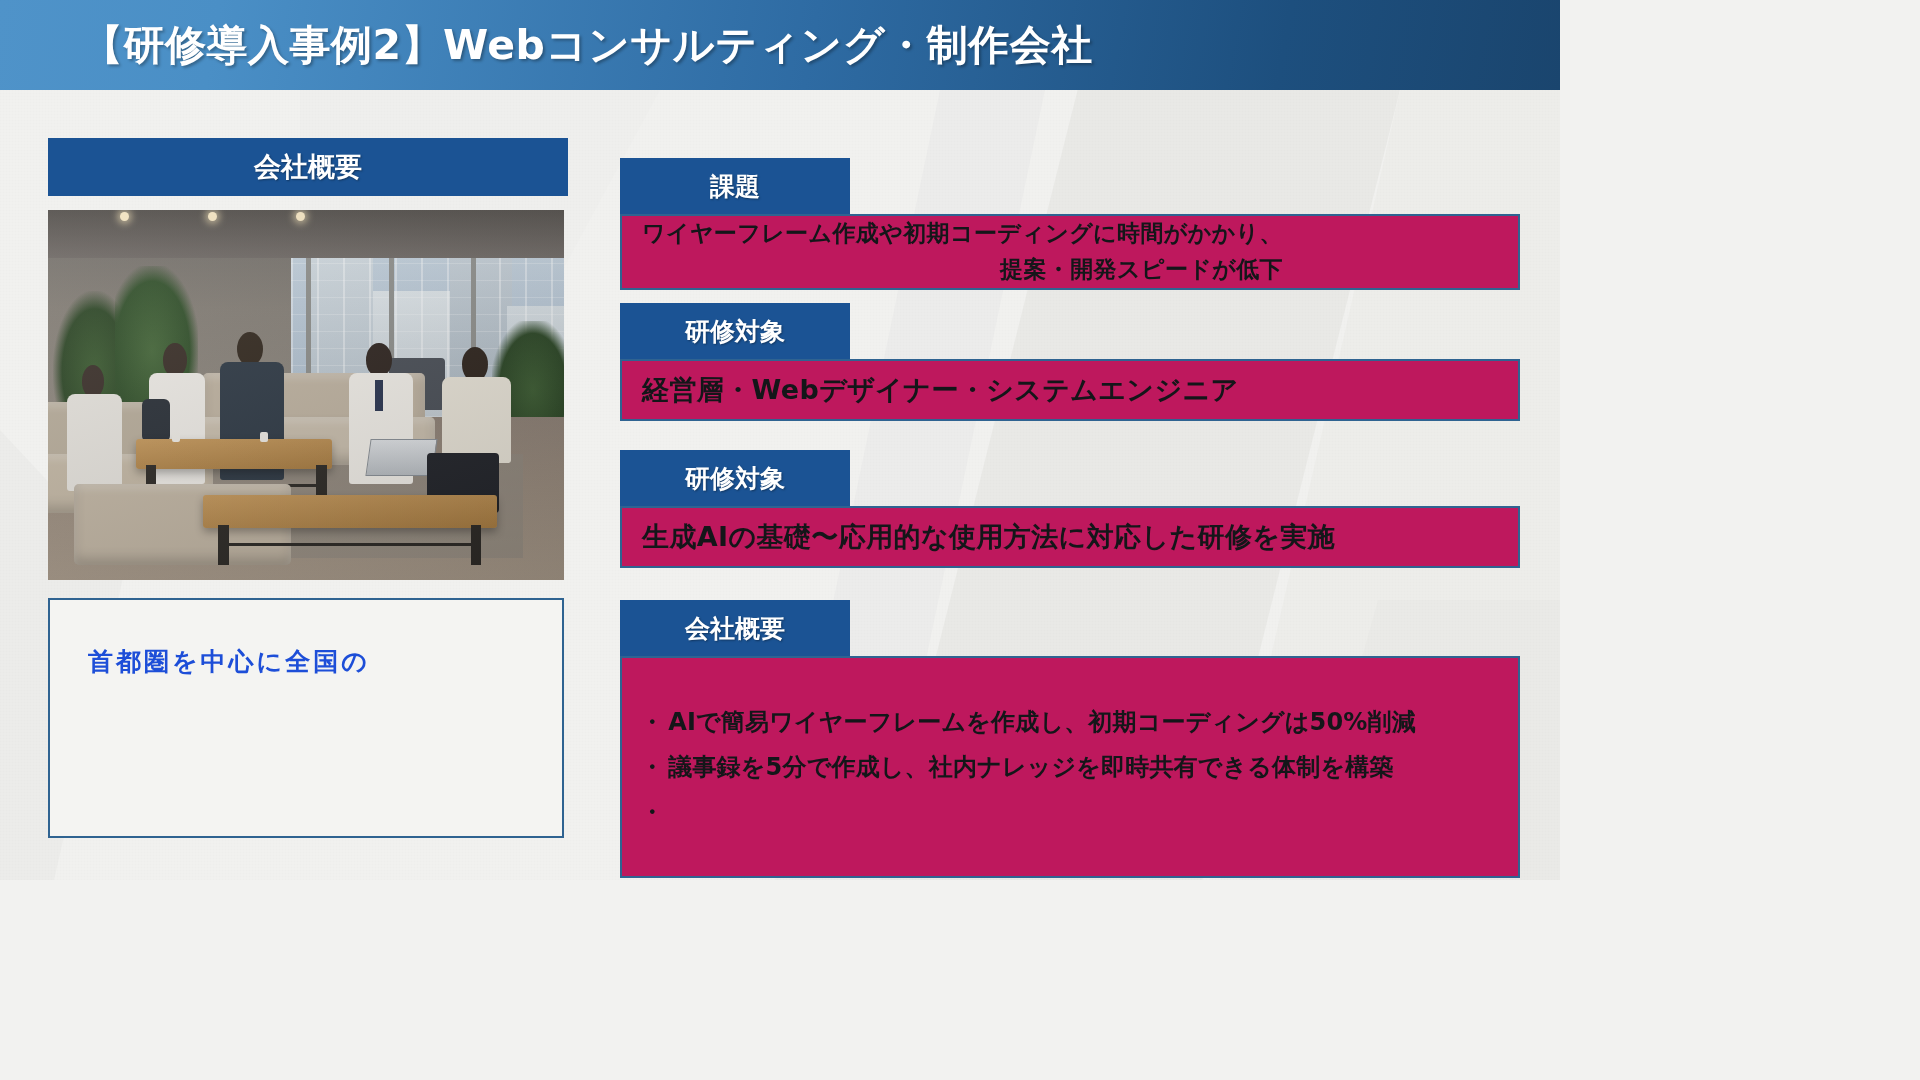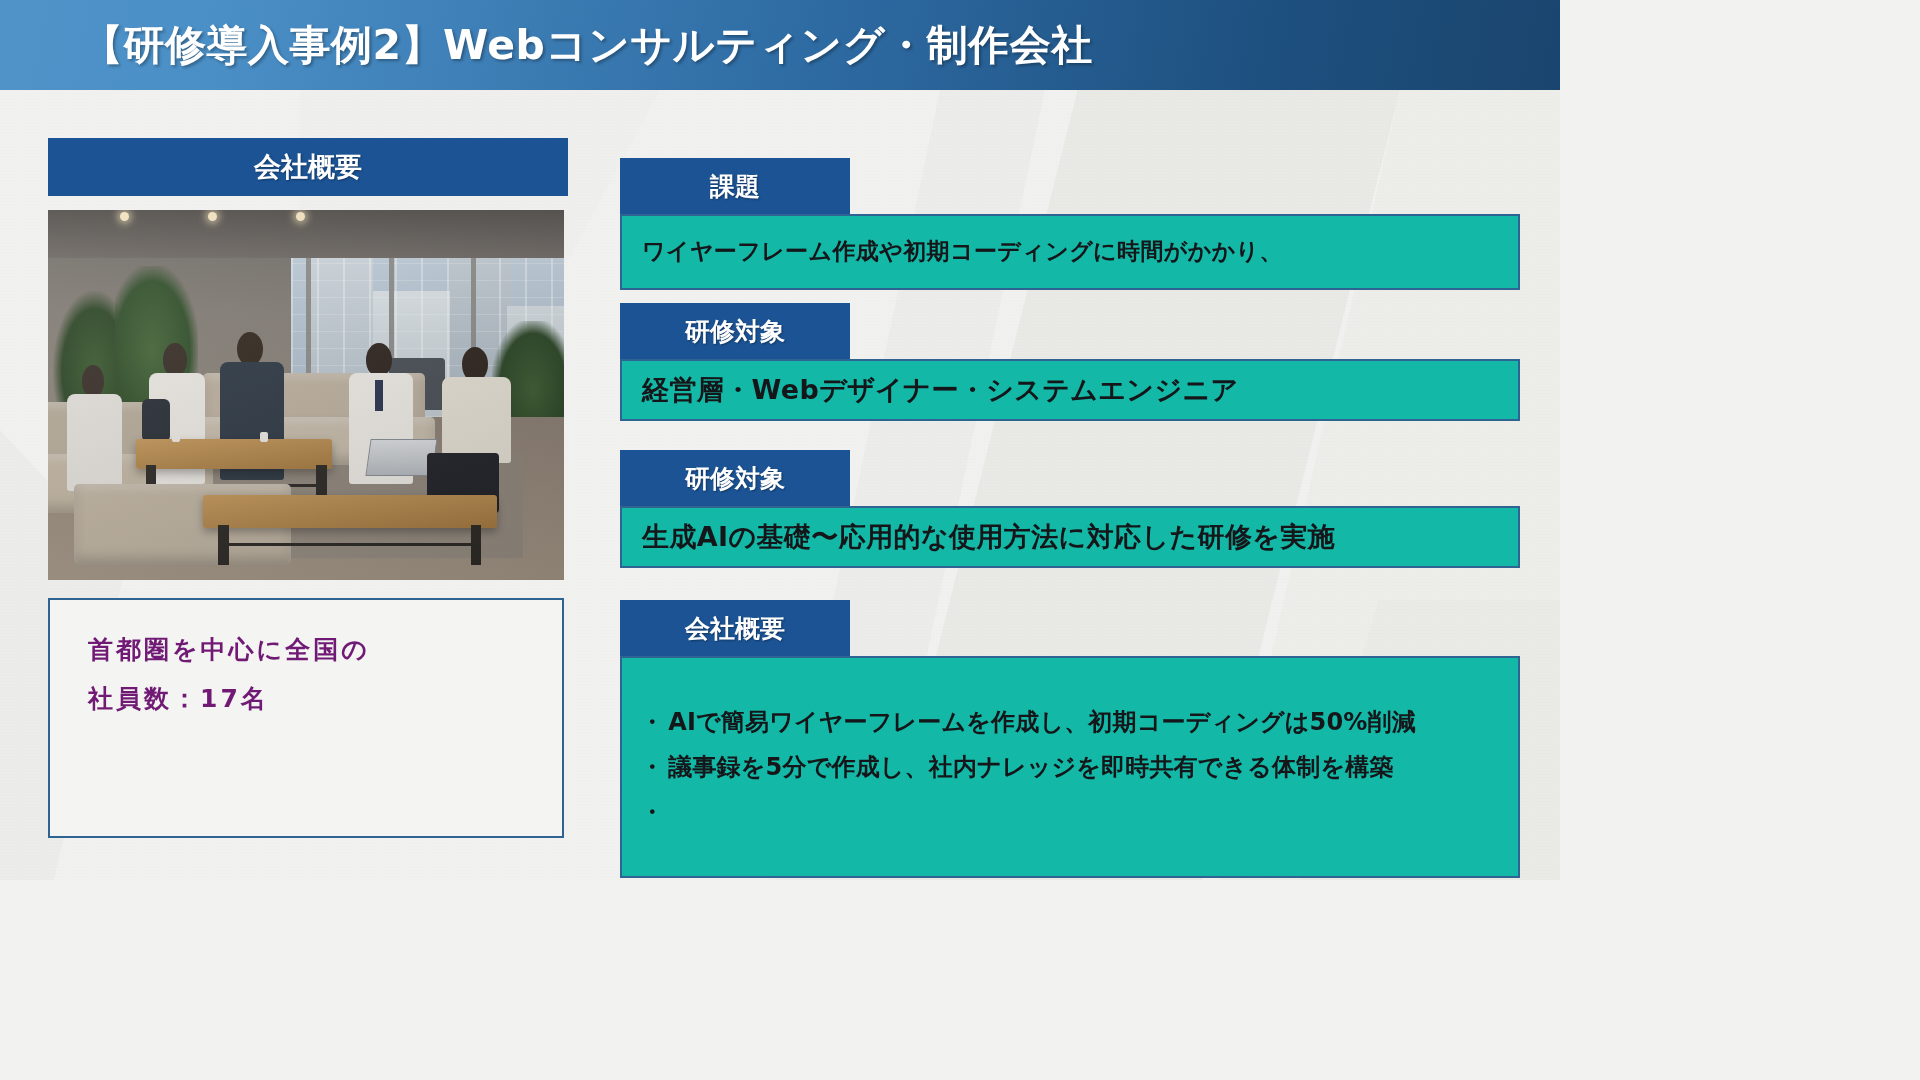--- a/index.html
+++ b/index.html
@@ -155,36 +155,36 @@
     background:#4a4f57; border-radius:4px;}
   .cup{position:absolute; width:8px; height:10px; background:#efece6; border-radius:2px;}
   .photo-grade{position:absolute;inset:0;
     background:linear-gradient(160deg, rgba(255,255,255,.10), rgba(0,0,0,.16));}
 
   .desc-box{
     position:absolute; left:48px; top:598px; width:516px; height:240px;
     border:2px solid #2f6391; background:#f4f4f2; z-index:2;
   }
   .desc-inner{
-    padding:26px 34px 0 38px;
-    font-size:25px; font-weight:bold; color:#701a75; line-height:1.95;
+    padding:38px 34px 0 38px;
+    font-size:25px; font-weight:bold; color:#1d4ed8; line-height:1.95;
     letter-spacing:3px;
   }
   .desc-line{white-space:nowrap;}
 
   
   .right-col{position:absolute; left:620px; top:0; width:900px; height:880px; z-index:2;}
   .sec{position:absolute; left:0; width:900px;}
   .sec-tab{
     position:absolute; left:0; top:0; width:230px; height:56px;
     font-size:25px;
   }
   .sec-body{
     position:absolute; left:0; top:56px; width:900px;
-    border:2px solid #2f6391; background:#14b8a6;
+    border:2px solid #2f6391; background:#be185d;
     display:flex; align-items:center;text-align:right;
   }
   .sec-body .txt{
     padding:0 0 0 20px; font-weight:bold; color:#141619;
     line-height:1.55; letter-spacing:.4px;
   }
   .t-small{font-size:23px;}
   .t-big{font-size:27px;}
 
   #sec-kadai{top:158px;}
@@ -292,31 +292,31 @@
       <div class="tlegs l4"></div>
       <div class="tbar b2"></div>
 
       <div class="photo-grade"></div>
     </div>
   </div>
 
   <div class="desc-box">
     <div class="desc-inner">
       <div class="desc-line">首都圏を中心に全国の</div>
-      <div class="desc-line">社員数：17名</div>
     </div>
   </div>
 
   <div class="right-col">
 
     <div class="sec" id="sec-kadai">
       <div class="tab-head sec-tab">課題</div>
       <div class="sec-body">
         <div class="txt t-small">
           <div>ワイヤーフレーム作成や初期コーディングに時間がかかり、</div>
+          <div>提案・開発スピードが低下</div>
         </div>
       </div>
     </div>
 
     <div class="sec" id="sec-taisho">
       <div class="tab-head sec-tab">研修対象</div>
       <div class="sec-body">
         <div class="txt t-big">経営層・Webデザイナー・システムエンジニア</div>
       </div>
     </div>

